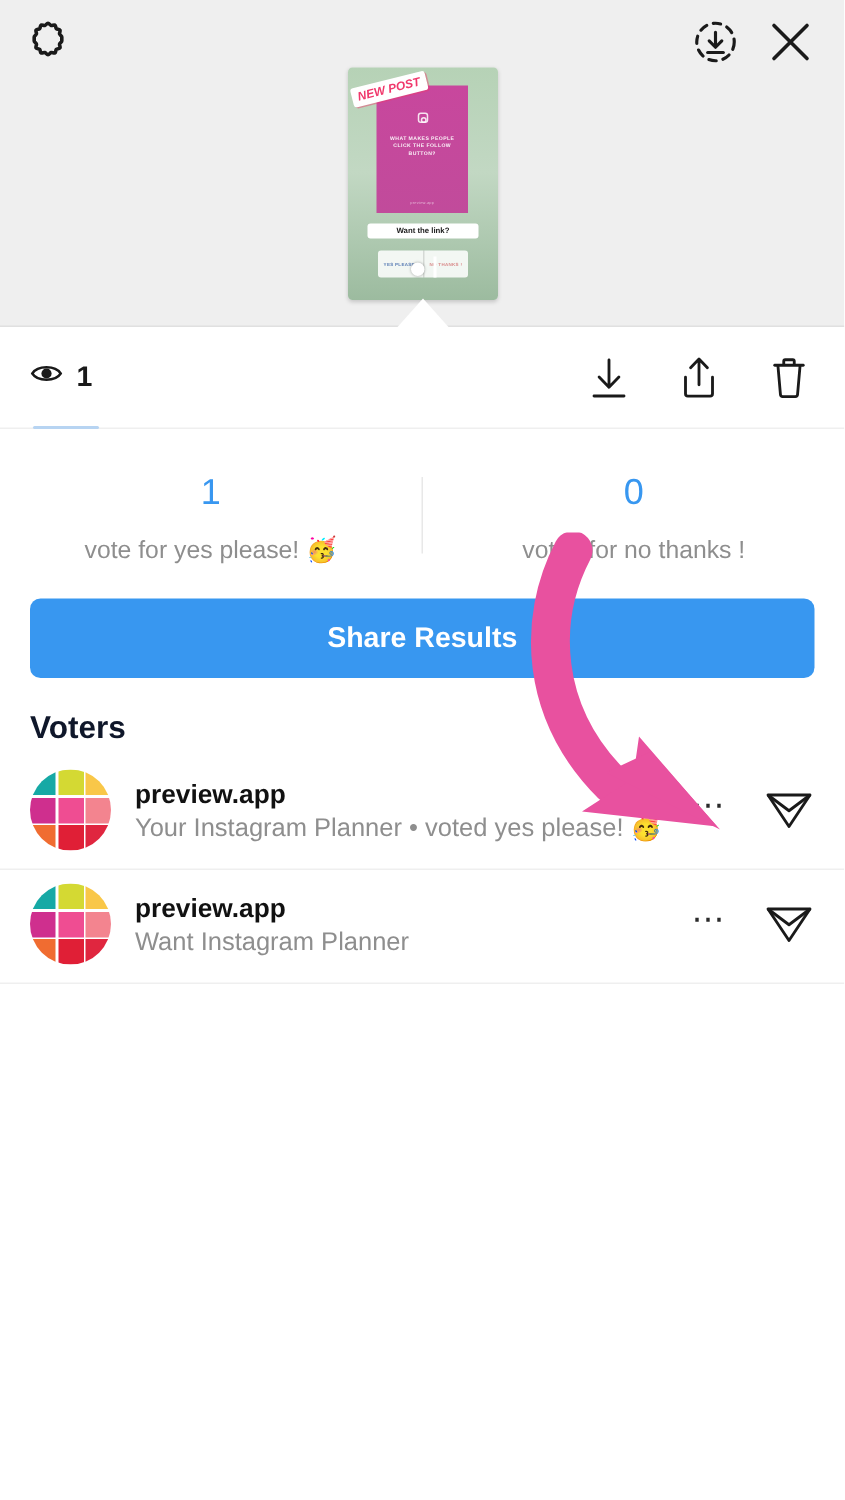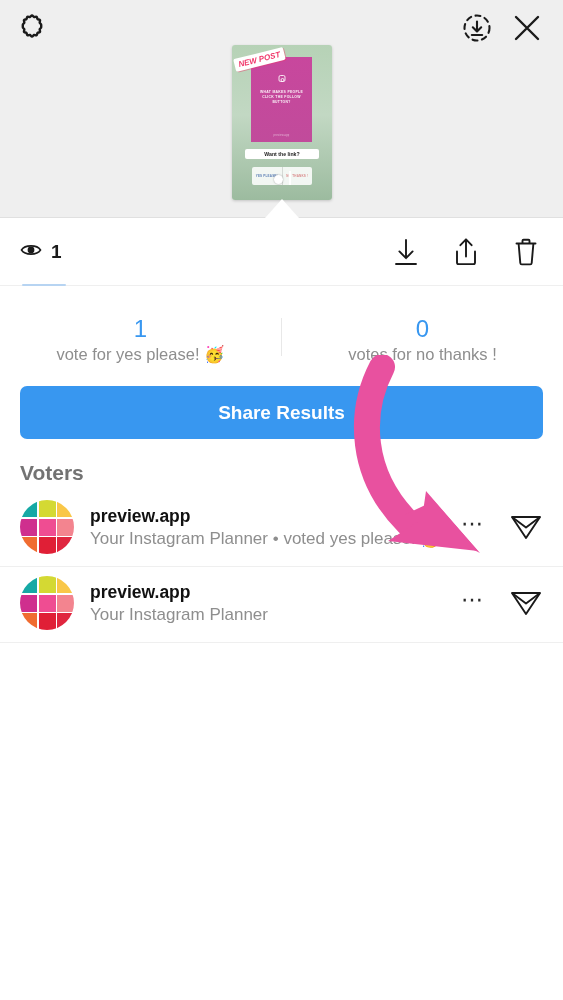--- a/index.html
+++ b/index.html
@@ -225,21 +225,21 @@
     flex: 1;
     text-align: center;
     padding: 0 10px;
   }
   .result-count {
     font-size: 24px;
     color: #3897f0;
     line-height: 30px;
   }
   .result-label {
-    margin-top: 0;
+    margin-top: 13px;
     font-size: 16.5px;
     color: #8e8e8e;
     line-height: 20px;
   }
   .result-div {
     width: 1px;
     background: #e8e8e8;
     margin: 4px 0 8px;
   }
 
@@ -256,21 +256,21 @@
     font-weight: bold;
     font-family: "Liberation Sans", sans-serif;
     cursor: pointer;
   }
 
   
   .section-title {
     padding: 22px 20px 6px;
     font-size: 21px;
     font-weight: bold;
-    color: #737373;
+    color: #0f172a;
   }
   .row {
     display: flex;
     align-items: center;
     padding: 9px 20px 12px;
     border-bottom: 1px solid #efefef;
     min-height: 66px;
   }
   .row-text {
     flex: 1;
@@ -465,21 +465,21 @@
       <span style="background:#f9c748"></span>
       <span style="background:#cf2f8e"></span>
       <span style="background:#ef4d92"></span>
       <span style="background:#f3848f"></span>
       <span style="background:#f06c31"></span>
       <span style="background:#e01f36"></span>
       <span style="background:#e0263f"></span>
     </div>
     <div class="row-text">
       <div class="row-name">preview.app</div>
-      <div class="row-sub">Your Instagram Planner</div>
+      <div class="row-sub">Want Instagram Planner</div>
     </div>
     <div class="row-actions">
       <span class="dots">⋯</span>
       <span class="send-btn">
         <svg width="34" height="32" viewBox="0 0 34 32">
           <path d="M3 6 H31 L17 27 Z" fill="none" stroke="#1a1a1a" stroke-width="1.9" stroke-linejoin="round"></path>
           <path d="M3 6 L17 16.5 L31 6" fill="none" stroke="#1a1a1a" stroke-width="1.9" stroke-linejoin="round"></path>
         </svg>
       </span>
     </div>

